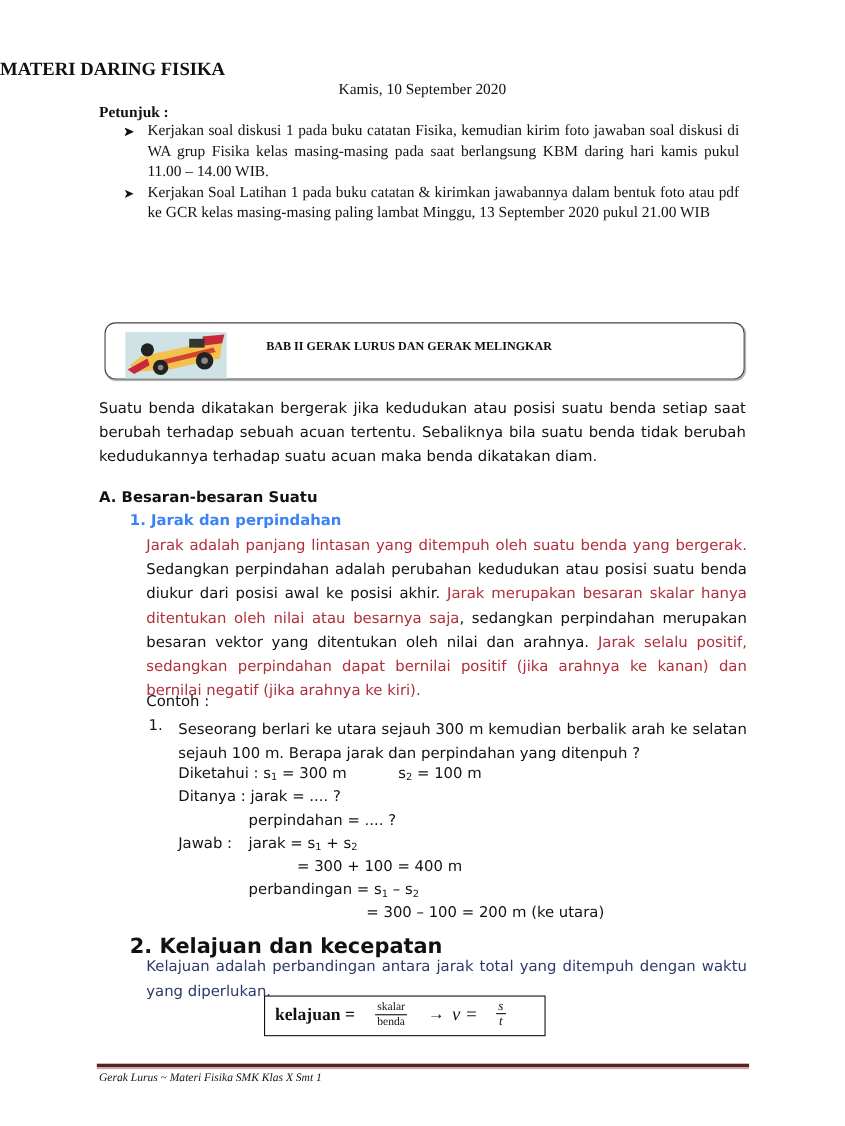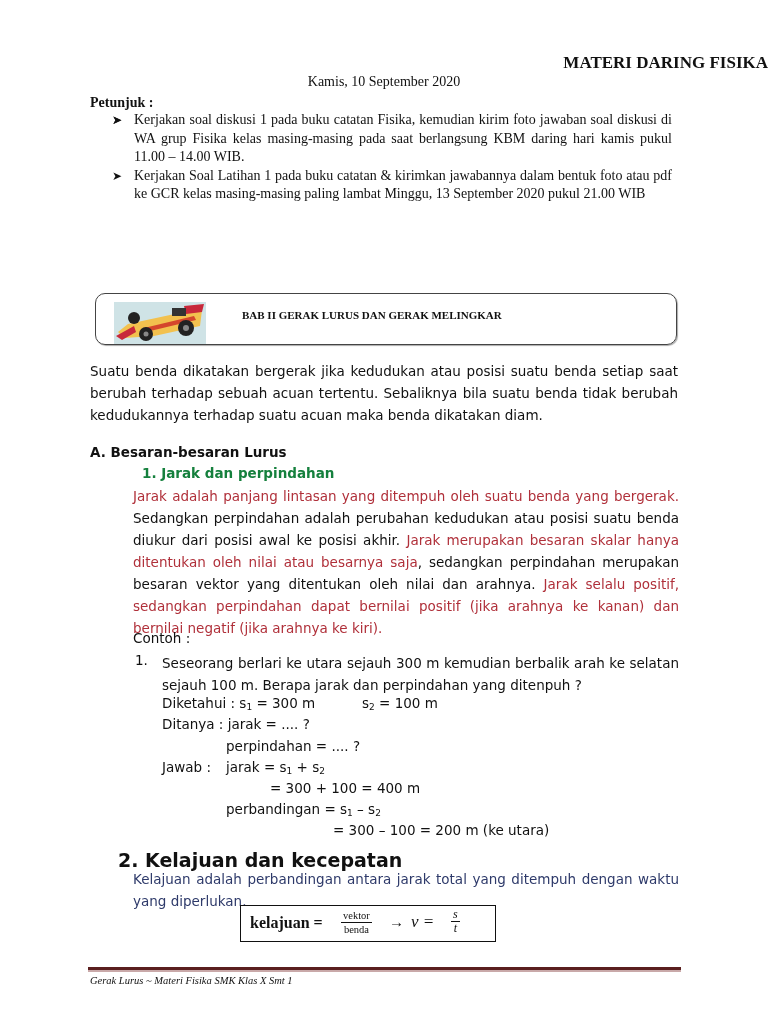--- a/index.html
+++ b/index.html
@@ -1,35 +1,35 @@
 <!DOCTYPE html>
 <html><head>
 <meta charset="utf-8">
 <style>
   html, body { margin: 0; padding: 0; background: #ffffff; }
   body { width: 768px; height: 1024px; position: relative; overflow: hidden; color: #111; }
   .serif { font-family: "Liberation Serif", "DejaVu Serif", serif; }
   .comic { font-family: "DejaVu Sans", "Liberation Sans", sans-serif; }
   .abs { position: absolute; }
 
-  .title { left: 0; width: 768px; top: 53px; text-align: right; font-size: 17px; font-weight: bold; }
+  .title { left: 0; width: 768px; top: 53px; text-align: left; font-size: 17px; font-weight: bold; }
   .date { left: 0; width: 768px; top: 74px; text-align: center; font-size: 14px; }
   .petunjuk { left: 90px; top: 95px; font-size: 14px; font-weight: bold; }
 
   .bullets { left: 112px; top: 111px; width: 560px; font-size: 14px; line-height: 18.5px; }
   .bullet { position: relative; padding-left: 22px; text-align: justify; }
   .bullet .arrow { position: absolute; left: 0; top: 0; font-size: 12px; }
 
   .chapter-box { left: 95px; top: 293px; width: 580px; height: 50px; border: 1.5px solid #444; border-radius: 10px; box-shadow: 1px 1px 1px #aaa; }
   .car { position: absolute; left: 18px; top: 8px; width: 92px; height: 42px; background: #cfe3e6; overflow: hidden; }
   .chapter-title { position: absolute; left: 146px; top: 15px; font-size: 11px; font-weight: bold; }
 
   .para { left: 90px; top: 360px; width: 588px; font-size: 13.5px; line-height: 22px; text-align: justify; }
   .secA { left: 90px; top: 444px; font-size: 13.5px; font-weight: bold; }
-  .sec1 { left: 118px; top: 465px; font-size: 13.5px; font-weight: bold; color: #15803d; margin-left: 24px; }
+  .sec1 { left: 118px; top: 465px; font-size: 13.5px; font-weight: bold; color: #3b82f6; }
   .body1 { left: 133px; top: 485px; width: 546px; font-size: 13.5px; line-height: 22px; text-align: justify; }
   .red { color: #b0303a; }
   .contoh { left: 133px; top: 630px; font-size: 13.5px; }
   .ex-num { left: 135px; top: 652px; font-size: 13.5px; }
   .ex-text { left: 162px; top: 652px; width: 517px; font-size: 13.5px; line-height: 22px; text-align: justify; }
   .line { font-size: 13.5px; position: absolute; }
   .sub { font-size: 9px; vertical-align: -2px; }
 
   .sec2 { left: 118px; top: 849px; font-size: 19px; font-weight: bold; }
   .body2 { left: 133px; top: 868px; width: 546px; font-size: 13.5px; line-height: 22px; color: #2e3a6a; text-align: justify; }
@@ -80,21 +80,21 @@
       <circle cx="72" cy="26" r="3" fill="#888"></circle>
       <circle cx="32" cy="32" r="7" fill="#222"></circle>
       <circle cx="32" cy="32" r="2.5" fill="#888"></circle>
     </svg>
   </div>
   <div class="chapter-title serif">BAB  II GERAK LURUS DAN GERAK MELINGKAR</div>
 </div>
 
 <div class="abs para comic">Suatu benda dikatakan bergerak jika kedudukan atau posisi suatu benda setiap saat berubah terhadap sebuah acuan tertentu. Sebaliknya bila suatu benda tidak berubah kedudukannya terhadap suatu acuan maka benda dikatakan diam.</div>
 
-<div class="abs secA comic">A.  Besaran-besaran Lurus</div>
+<div class="abs secA comic">A.  Besaran-besaran Suatu</div>
 <div class="abs sec1 comic">1. Jarak dan perpindahan</div>
 
 <div class="abs body1 comic">
   <span class="red">Jarak adalah panjang lintasan yang ditempuh oleh suatu benda yang bergerak. </span><span>Sedangkan perpindahan adalah perubahan kedudukan atau posisi suatu benda diukur dari posisi awal ke posisi akhir. </span><span class="red">Jarak merupakan besaran skalar hanya ditentukan oleh nilai atau besarnya saja</span><span>, sedangkan perpindahan merupakan besaran vektor yang ditentukan oleh nilai dan arahnya. </span><span class="red">Jarak selalu positif, sedangkan perpindahan dapat bernilai positif (jika arahnya ke kanan) dan bernilai negatif (jika arahnya ke kiri).</span>
 </div>
 
 <div class="abs contoh comic">Contoh :</div>
 <div class="abs ex-num comic">1.</div>
 <div class="abs ex-text comic">Seseorang berlari ke utara sejauh 300 m kemudian berbalik arah ke selatan sejauh 100 m. Berapa jarak dan perpindahan yang ditenpuh ?</div>
 
@@ -115,21 +115,21 @@
   <span>perbandingan = s</span><span class="sub">1</span><span> – s</span><span class="sub">2</span>
 </div>
 <div class="line comic" style="left:333px; top:822px;">= 300 – 100 = 200 m (ke utara)</div>
 
 <div class="abs sec2 comic">2. Kelajuan dan kecepatan</div>
 <div class="abs body2 comic">Kelajuan adalah perbandingan antara jarak total yang ditempuh dengan waktu yang diperlukan.</div>
 
 <div class="abs formula serif">
   <span class="word">kelajuan =</span>
   <span class="frac" style="left:100px; top:3px;">
-    <span class="num">vektor</span>
+    <span class="num">skalar</span>
     <span class="den">benda</span>
   </span>
   <span class="arrow2">→</span>
   <span class="v">v =</span>
   <span class="frac" style="left:210px; top:2px; font-style:italic; font-size:12px;">
     <span class="num">s</span>
     <span class="den">t</span>
   </span>
 </div>
 

